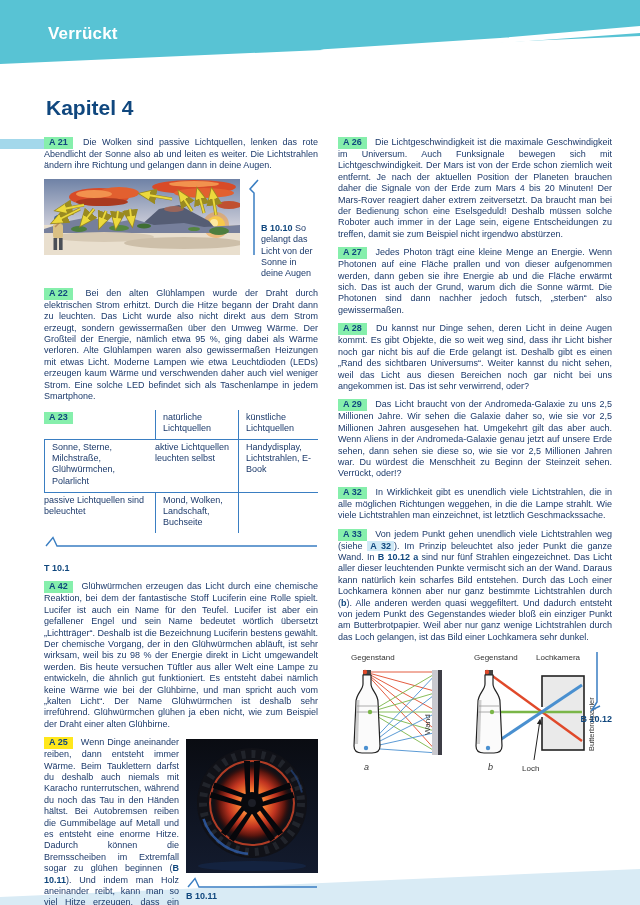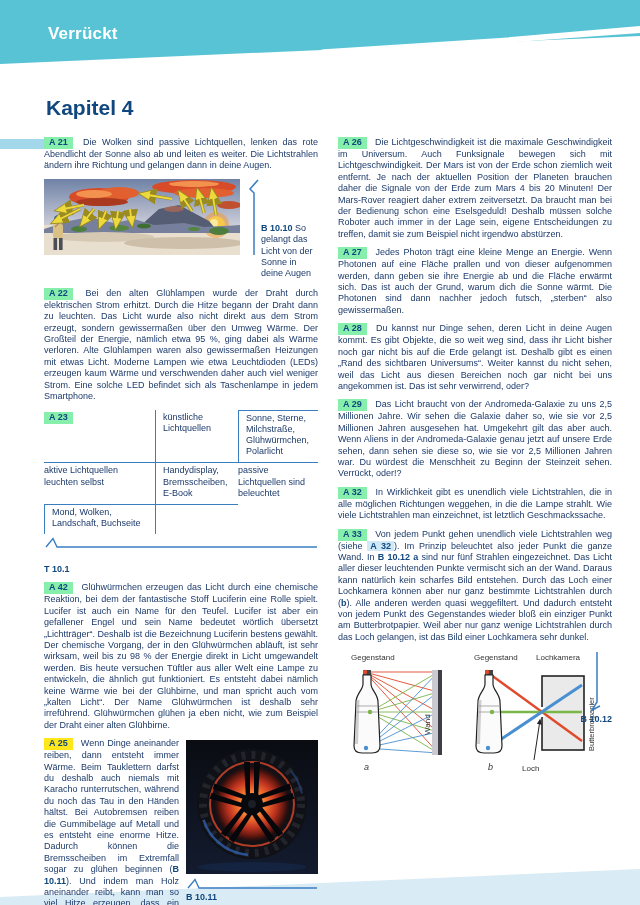--- a/index.html
+++ b/index.html
@@ -173,25 +173,26 @@
       </figure>
 
       <p class="ans">
         <span class="badge">A 22</span>
         <span>Bei den alten Glühlampen wurde der Draht durch elektrischen Strom erhitzt. Durch die Hitze begann der Draht dann zu leuchten. Das Licht wurde also nicht direkt aus dem Strom erzeugt, sondern gewissermaßen über den Umweg Wärme. Der Großteil der Energie, nämlich etwa 95 %, ging dabei als Wärme verloren. Alte Glühlampen waren also gewissermaßen Heizungen mit etwas Licht. Moderne Lampen wie etwa Leuchtdioden (LEDs) erzeugen kaum Wärme und verschwenden daher auch viel weniger Strom. Eine solche LED befindet sich als Taschenlampe in jedem Smartphone.</span>
       </p>
 
       <div class="tablewrap">
         <div class="grid">
           <div class="cell cc1"><span class="badge">A 23</span></div>
+          <div class="cell cc2">natürliche Lichtquellen</div>
           <div class="cell cc3">künstliche Lichtquellen</div>
 
           <div class="cell cc2 rowline">Sonne, Sterne, Milchstraße, Glühwürmchen, Polarlicht</div>
           <div class="cell cc1 rowline">aktive Lichtquellen leuchten selbst</div>
-          <div class="cell cc3 rowline">Handydisplay, Bremsscheiben, E-Book</div>
+          <div class="cell cc3 rowline">Handydisplay, Lichtstrahlen, E-Book</div>
 
           <div class="cell cc1 rowline">passive Lichtquellen sind beleuchtet</div>
           <div class="cell cc2 rowline">Mond, Wolken, Landschaft, Buchseite</div>
           <div class="cell cc3 rowline"></div>
         </div>
         <svg width="274" height="11">
           <polyline points="2,10 9,1.5 13,10 273,10" fill="none" stroke="#3a7ec2" stroke-width="1.4"></polyline>
         </svg>
         <div class="tcap figlabel">T 10.1</div>
       </div>

